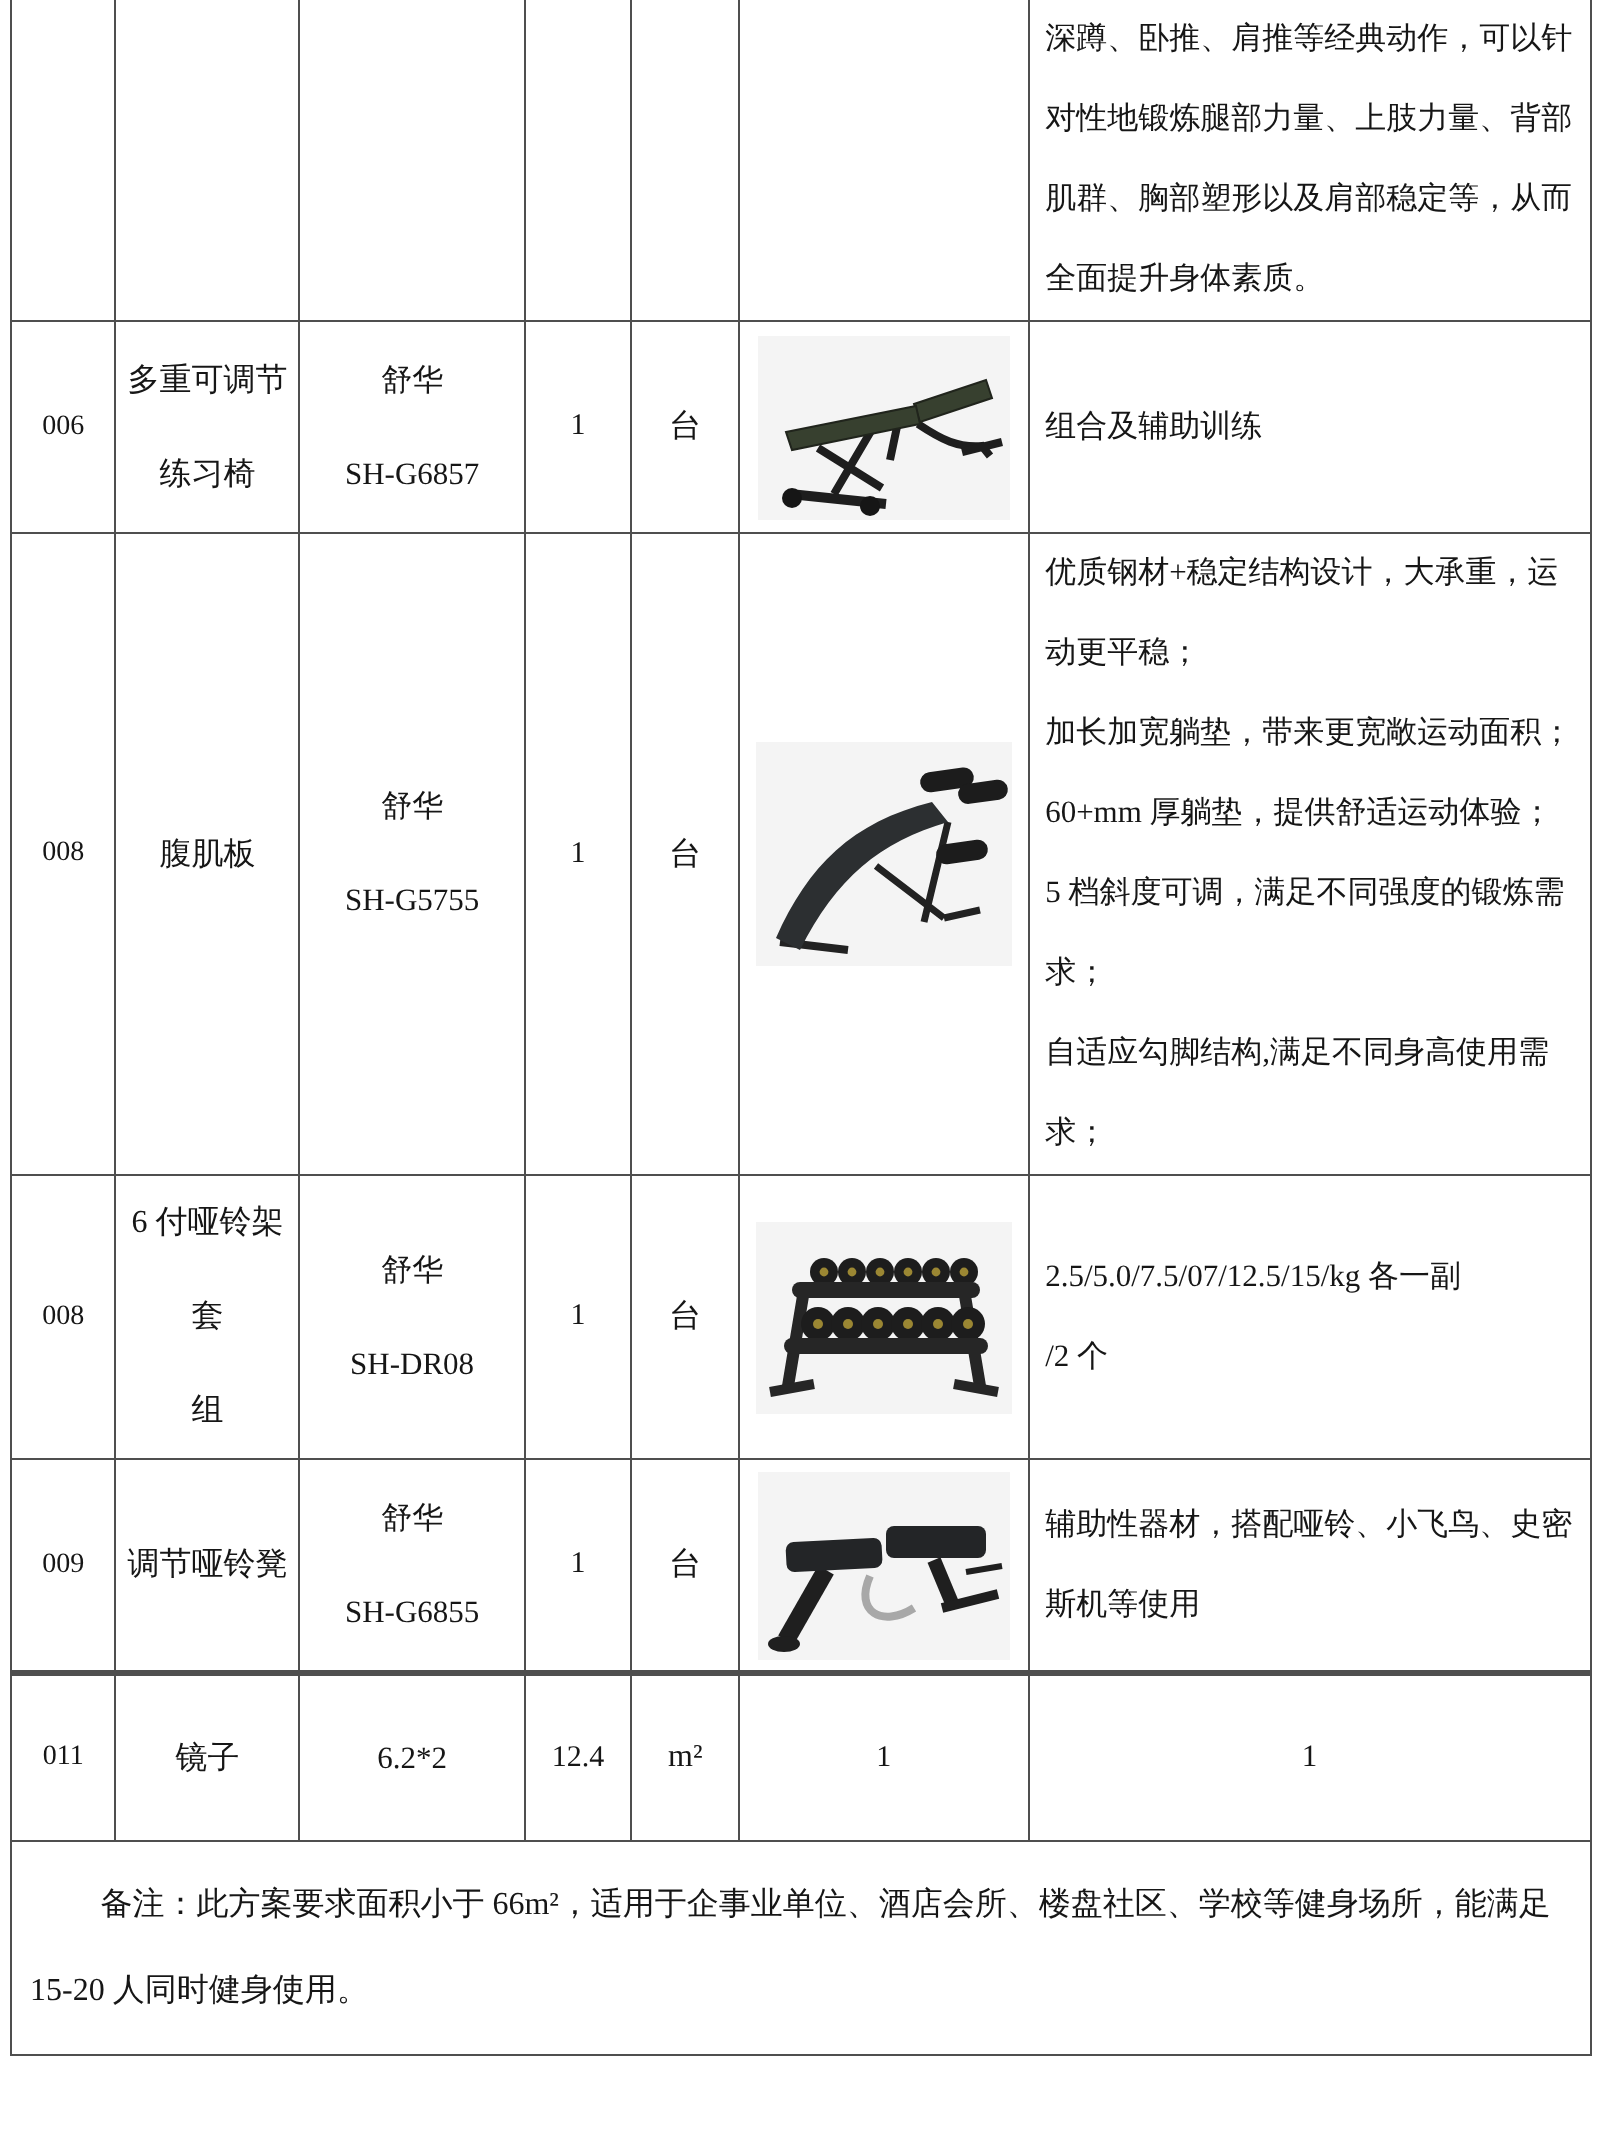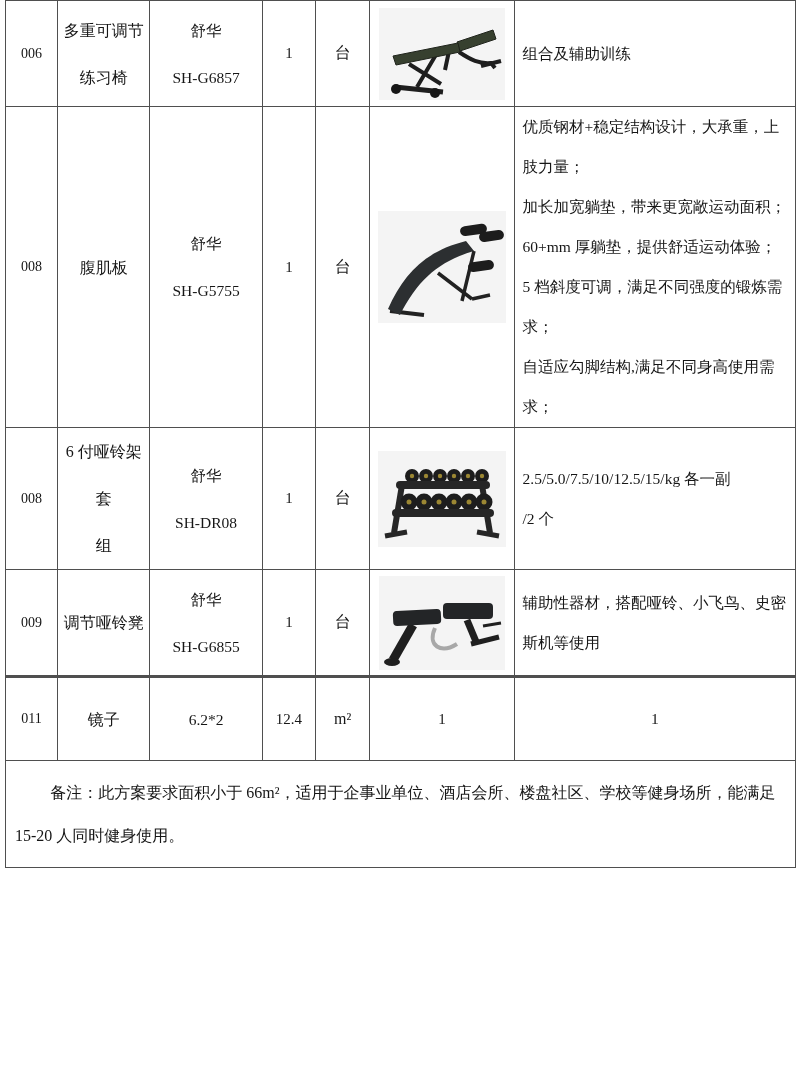--- a/index.html
+++ b/index.html
@@ -33,20 +33,43 @@
   .note-text { line-height:43px; text-indent:2.2em; padding:0 6px 0 9px; }
   .bold { font-weight:normal; }
 </style>
 </head>
 <body>
 
 <div class="page">
 <table class="spec">
 
   <tbody>
+        <tr class="row-top" style="height:155px">
+    <td class="c-id">
+            <div></div>
+          </td>
+    <td class="c-name">
+            <div></div>
+          </td>
+    <td class="c-brand">
+            <div></div>
+          </td>
+    <td class="c-qty">
+            <div></div>
+          </td>
+    <td class="c-unit">
+            <div></div>
+          </td>
+    <td class="c-img">
+            <div></div>
+          </td>
+    <td class="c-desc">
+      <div>深蹲、卧推、肩推等经典动作，可以针对性地锻炼腿部力量、上肢力量、背部肌群、胸部塑形以及肩部稳定等，从而全面提升身体素质。</div>
+    </td>
+  </tr>
 
   <tr style="height:106px">
     <td class="c-id">
             <div>006</div>
           </td>
     <td class="c-name">
       <div>多重可调节</div>
       <div>练习椅</div>
     </td>
     <td class="c-brand">
@@ -103,21 +126,21 @@
           <path d="M96 40 L84 90 M60 62 L94 88 M94 88 L112 84" stroke="#222222" stroke-width="3.5" fill="none"></path>
           <path d="M12 100 L46 104" stroke="#222222" stroke-width="4"></path>
           <rect x="82" y="14" width="27" height="10" rx="5" fill="#1c1c1c" transform="rotate(-8 95 19)"></rect>
           <rect x="101" y="20" width="25" height="10" rx="5" fill="#1c1c1c" transform="rotate(-8 113 25)"></rect>
           <rect x="90" y="50" width="26" height="10" rx="5" fill="#1c1c1c" transform="rotate(-8 103 55)"></rect>
           <path d="M10 98 C26 62 48 40 88 30 L96 40 C62 50 40 68 22 104 Z" fill="#2c2f31"></path>
         </svg>
       </span>
     </td>
     <td class="c-desc">
-      <div>优质钢材+稳定结构设计，大承重，上肢力量；</div>
+      <div>优质钢材+稳定结构设计，大承重，运动更平稳；</div>
       <div>加长加宽躺垫，带来更宽敞运动面积；</div>
       <div>60+mm 厚躺垫，提供舒适运动体验；</div>
       <div>5 档斜度可调，满足不同强度的锻炼需求；</div>
       <div>自适应勾脚结构,满足不同身高使用需求；</div>
     </td>
   </tr>
 
   <tr style="height:106px">
     <td class="c-id">
             <div>008</div>
@@ -175,21 +198,21 @@
                   <circle cx="61" cy="51" r="2.5"></circle>
             <circle cx="76" cy="51" r="2.5"></circle>
                   <circle cx="91" cy="51" r="2.5"></circle>
                   <circle cx="106" cy="51" r="2.5"></circle>
           </g>
           <path d="M18 62 L112 62" stroke="#262626" stroke-width="8" stroke-linecap="round"></path>
         </svg>
       </span>
     </td>
     <td class="c-desc">
-      <div>2.5/5.0/7.5/10/12.5/15/kg 各一副</div>
+      <div>2.5/5.0/7.5/07/12.5/15/kg 各一副</div>
       <div>/2 个</div>
     </td>
   </tr>
 
   <tr style="height:107px">
     <td class="c-id">
             <div>009</div>
           </td>
     <td class="c-name">
       <div>调节哑铃凳</div>

